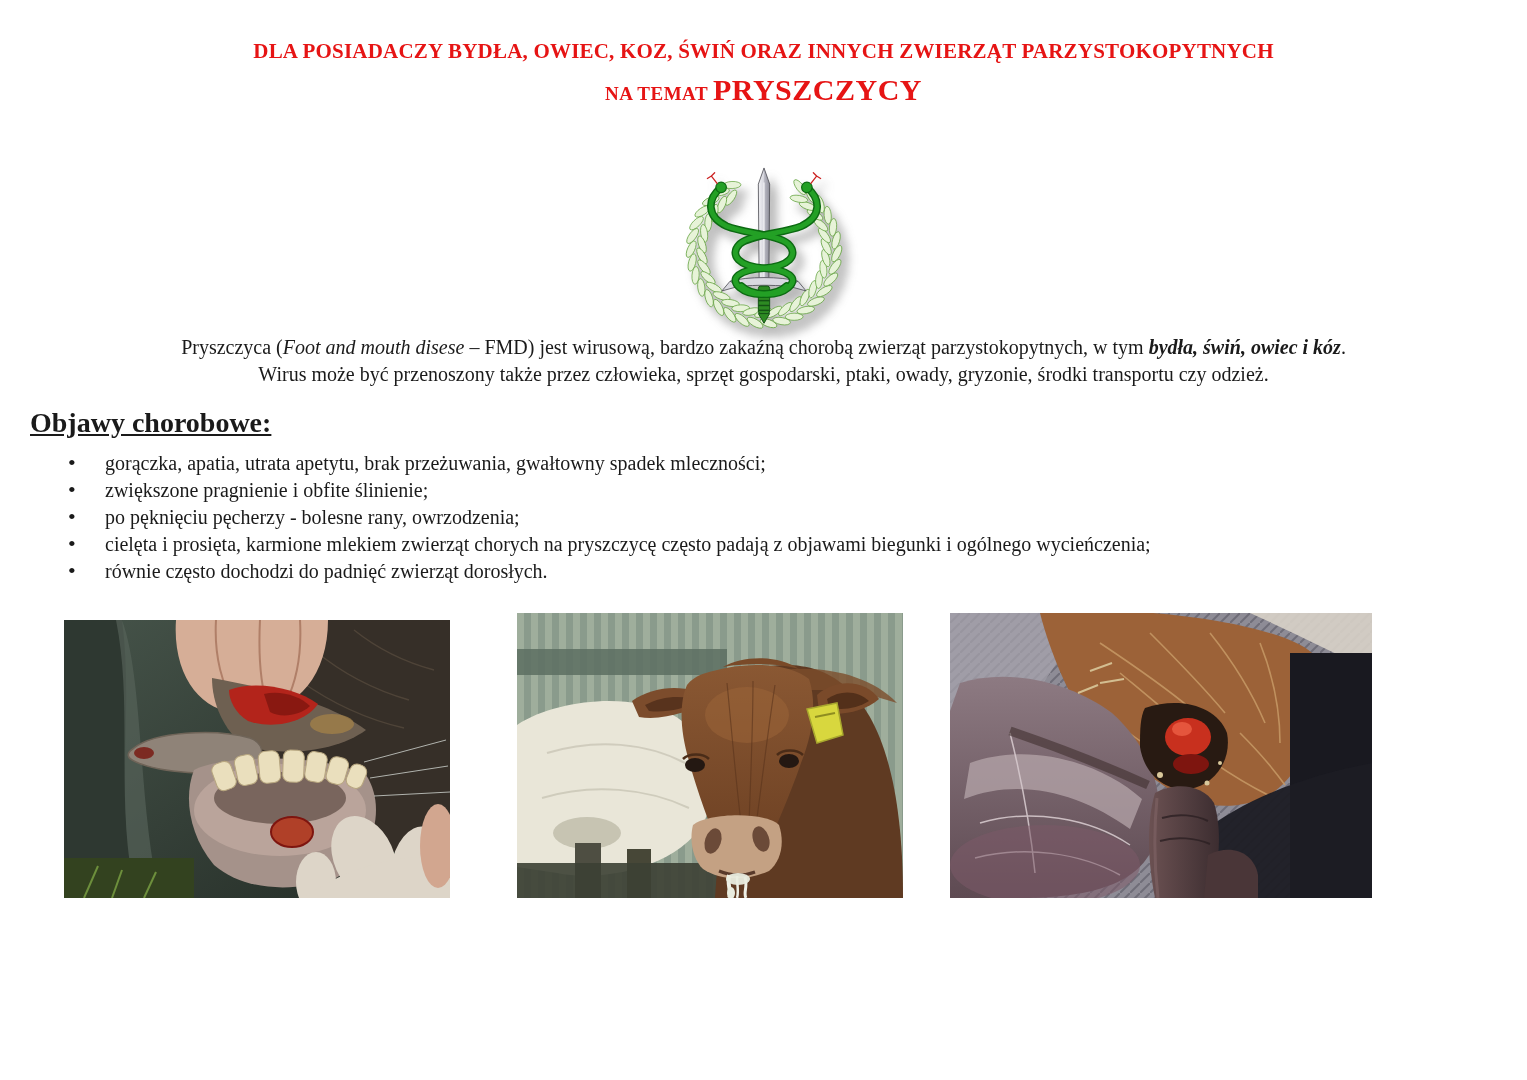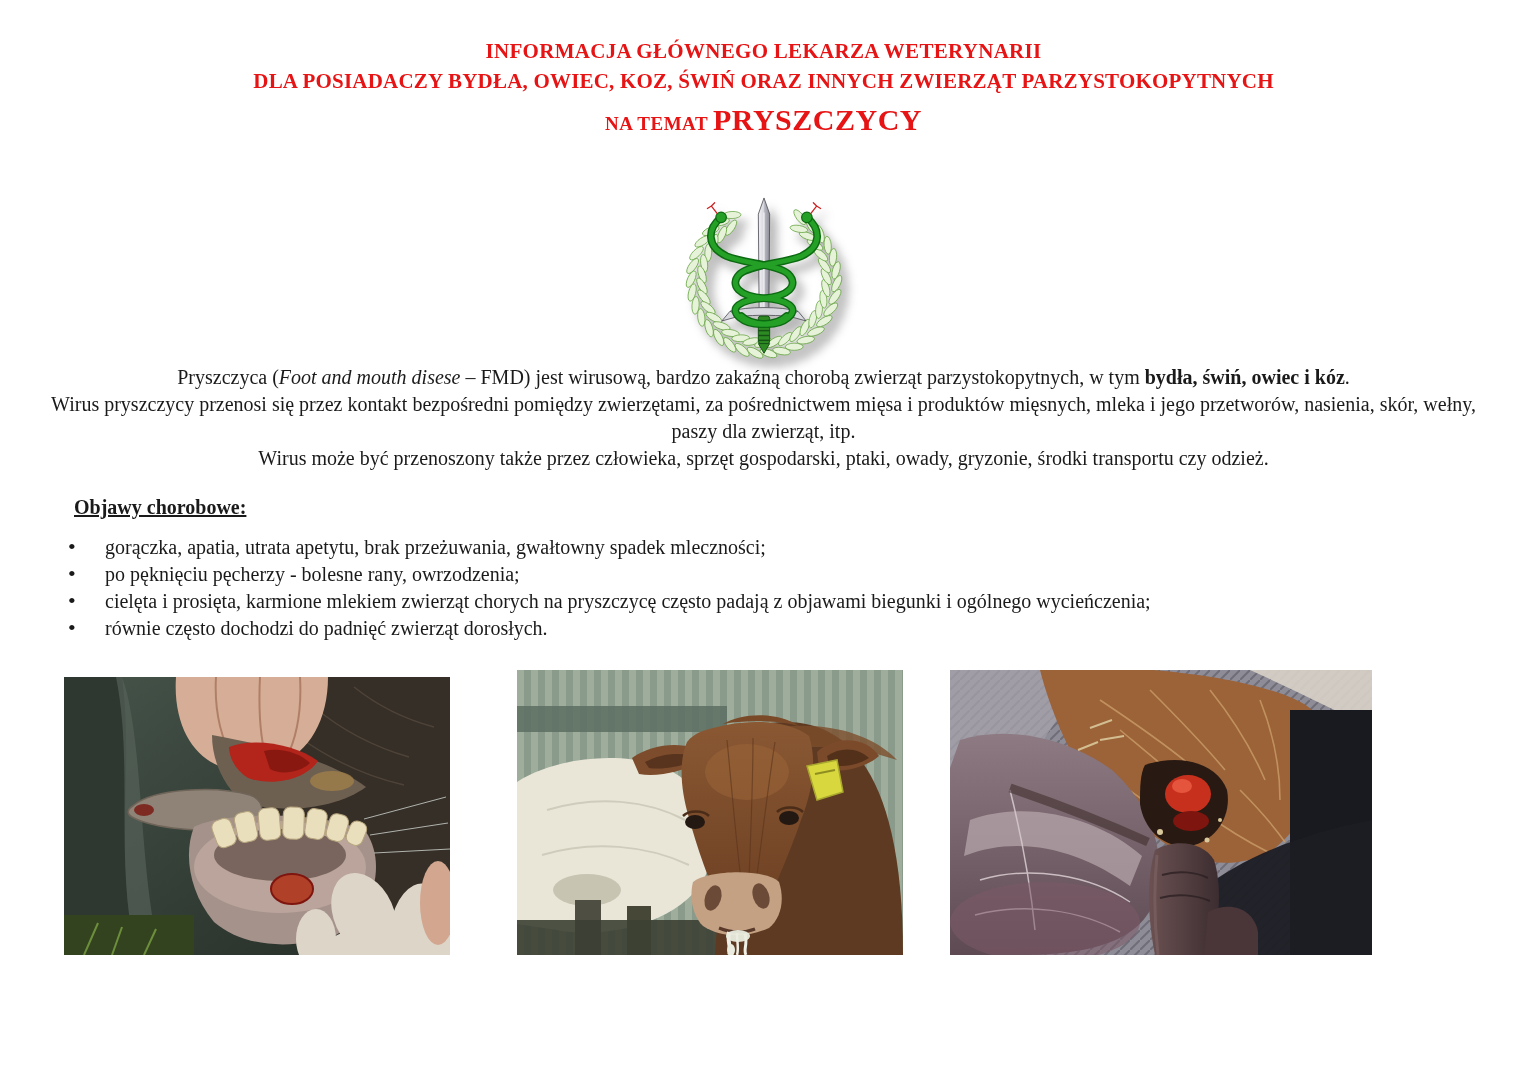--- a/index.html
+++ b/index.html
@@ -20,24 +20,24 @@
 
   
   .logo-wrap{margin:44px auto 0;width:178px;height:172px;}
   .logo-wrap svg{display:block;width:178px;height:172px;
     filter:drop-shadow(7px 9px 5px rgba(70,70,70,.40));}
 
   
   .intro{margin-top:4px;padding:0 48px;text-align:center;
     font-size:20px;line-height:27px;}
   .intro .it{font-style:italic;text-align:right;}
-  .intro .bd{font-weight:bold;}
-
-  
-  .symptoms-heading{margin:22px 0 0 74px;font-size:20px;line-height:26px;
+  .intro .bd{font-weight:bold;font-style:italic;}
+
+  
+  .symptoms-heading{margin:22px 0 0 30px;font-size:28px;line-height:26px;
     font-weight:bold;text-decoration:underline;}
   ul.symptoms{list-style:none;margin:14px 37px 0 63px;padding:0;
     font-size:20px;line-height:27px;}
   ul.symptoms li{position:relative;padding-left:42px;font-family:Liberation Serif, serif;}
   ul.symptoms li::before{content:"•";position:absolute;left:5px;top:-1px;
     font-size:22px;}
 
   
   .photos{display:flex;align-items:flex-start;margin:28px 0 0 64px;}
   .photo{flex:0 0 auto;}
@@ -45,21 +45,20 @@
   .photo-1{width:386px;height:278px;margin-top:7px;}
   .photo-2{width:386px;height:285px;margin-left:67px;}
   .photo-3{width:422px;height:285px;margin-left:47px;}
 </style>
 </head>
 <body>
 
 <div class="page">
 
   <header class="doc-header">
-    <div class="title-line1">INFORMACJA GŁÓWNEGO LEKARZA WETERYNARII</div>
     <div class="title-line2">DLA POSIADACZY BYDŁA, OWIEC, KOZ, ŚWIŃ ORAZ INNYCH ZWIERZĄT PARZYSTOKOPYTNYCH</div>
     <div class="title-line3">
       <span class="prefix">NA TEMAT </span><span class="emphasis">PRYSZCZYCY</span>
     </div>
   </header>
 
   <div class="logo-wrap">
     <svg viewBox="0 0 220 212" xmlns="http://www.w3.org/2000/svg">
       <defs>
         <linearGradient id="bladeGrad" x1="0" y1="0" x2="1" y2="0">
@@ -158,27 +157,27 @@
         <circle cx="57" cy="36" r="6.5" fill="#23a025" stroke="#0c6a12" stroke-width="1.5"></circle>
         <circle cx="163" cy="36" r="6.5" fill="#23a025" stroke="#0c6a12" stroke-width="1.5"></circle>
         <path d="M52,31 L45,22 M45,22 L40,25 M45,22 L49,18" stroke="#cc2222" stroke-width="1.6"></path>
         <path d="M168,31 L175,22 M175,22 L180,25 M175,22 L171,18" stroke="#cc2222" stroke-width="1.6"></path>
       </g>
     </svg>
   </div>
 
   <section class="intro">
     <div><span>Pryszczyca (</span><span class="it">Foot and mouth disese</span><span> – FMD) jest wirusową, bardzo zakaźną chorobą zwierząt parzystokopytnych, w tym </span><span class="bd">bydła, świń, owiec i kóz</span><span>.</span></div>
-    <div>Wirus pryszczycy przenosi się przez kontakt bezpośredni pomiędzy zwierzętami, za pośrednictwem mięsa i produktów mięsnych, mleka i jego przetworów, nasienia, skór, wełny, paszy dla zwierząt, itp.</div>
     <div>Wirus może być przenoszony także przez człowieka, sprzęt gospodarski, ptaki, owady, gryzonie, środki transportu czy odzież.</div>
   </section>
 
   <h2 class="symptoms-heading">Objawy chorobowe:</h2>
   <ul class="symptoms">
     <li>gorączka, apatia, utrata apetytu, brak przeżuwania, gwałtowny spadek mleczności;</li>
+    <li>zwiększone pragnienie i obfite ślinienie;</li>
     <li>po pęknięciu pęcherzy - bolesne rany, owrzodzenia;</li>
     <li>cielęta i prosięta, karmione mlekiem zwierząt chorych na pryszczycę często padają z objawami biegunki i ogólnego wycieńczenia;</li>
     <li>równie często dochodzi do padnięć zwierząt dorosłych.</li>
   </ul>
 
   <div class="photos">
 
     <div class="photo photo-1">
       <svg viewBox="0 0 386 278" xmlns="http://www.w3.org/2000/svg" preserveAspectRatio="none">
         <defs>

